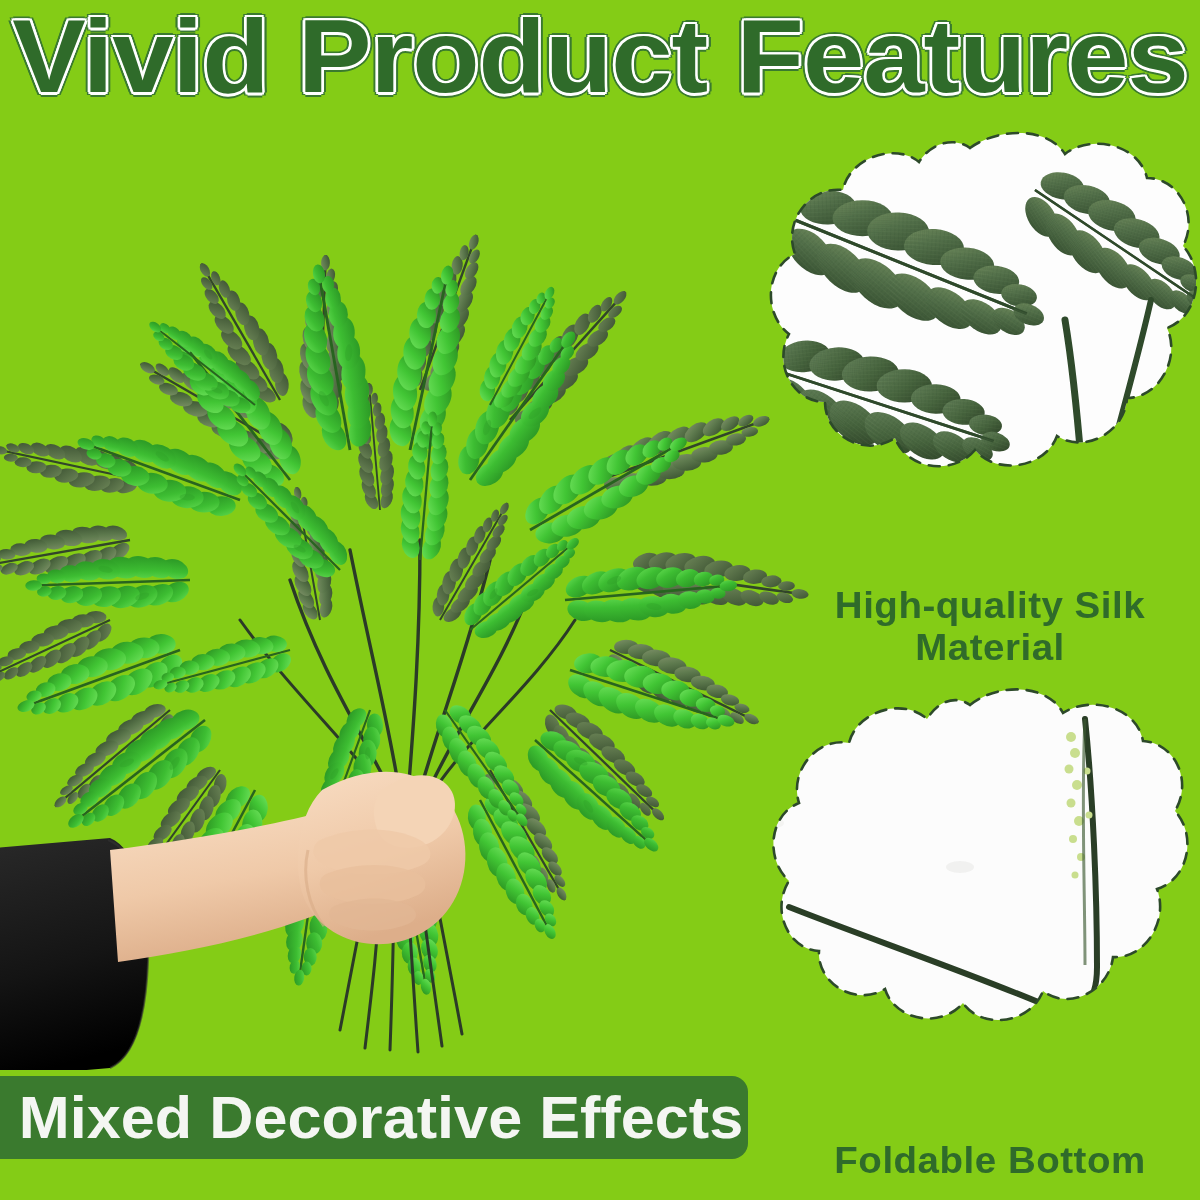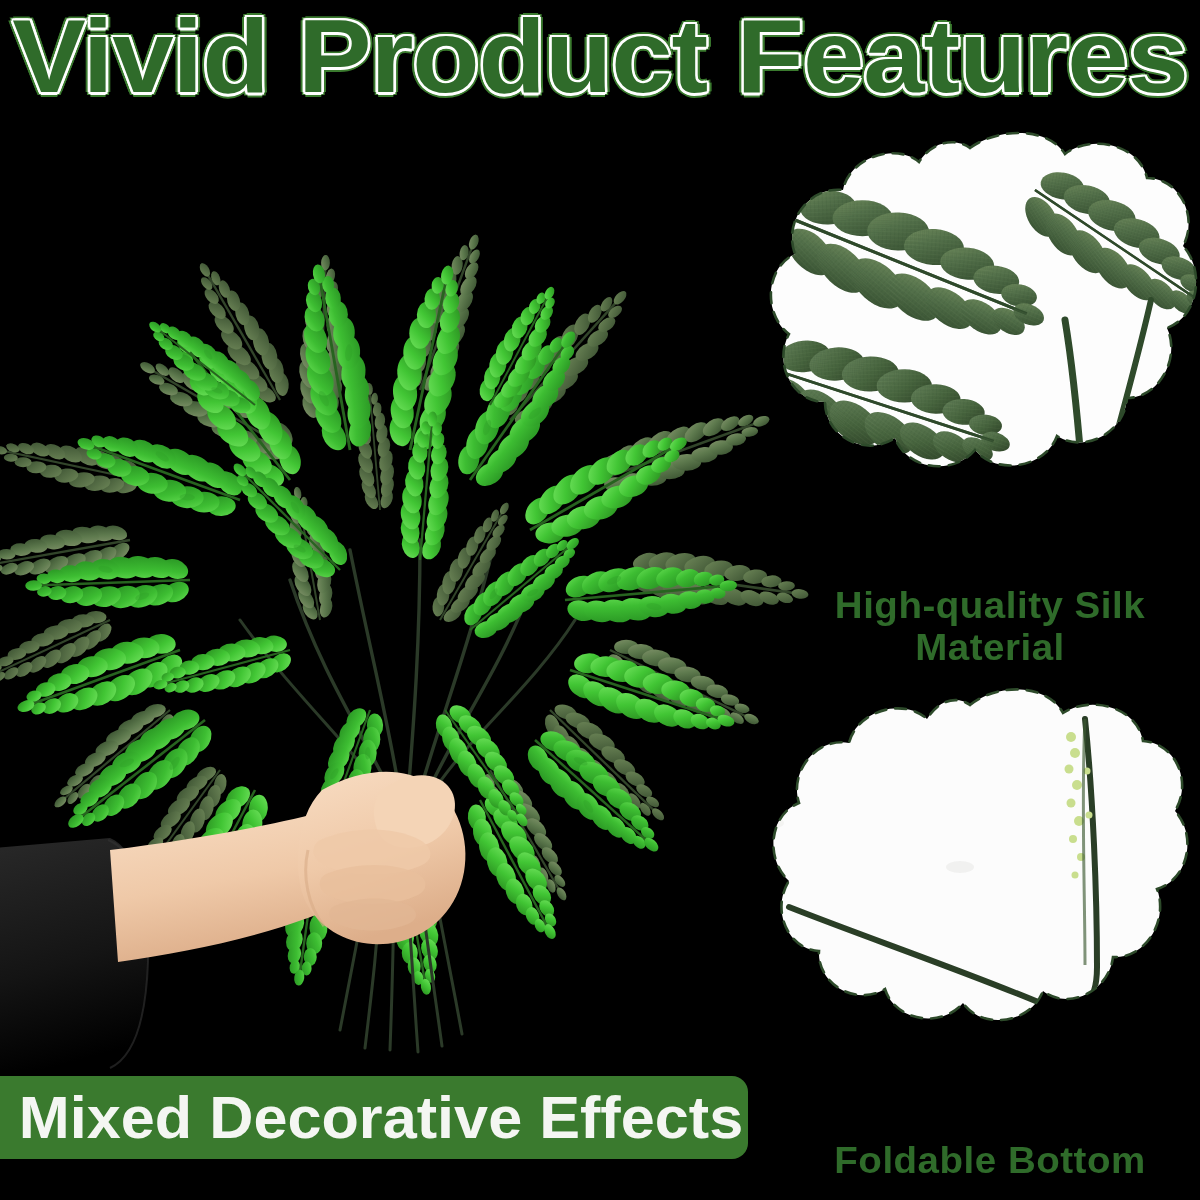--- a/index.html
+++ b/index.html
@@ -1,19 +1,19 @@
 <!DOCTYPE html>
 <html><head>
 <meta charset="utf-8">
 <style>
   html,body{margin:0;padding:0;background:#fff;}
   body{width:1200px;height:1200px;position:relative;overflow:hidden;
        font-family:"Liberation Sans",sans-serif;}
 
-  .stage{position:absolute;inset:0;background:#000000;padding-left:37px;}
+  .stage{position:absolute;inset:0;background:#84cc16;padding-left:37px;}
 
   
   .title{
     position:absolute; left:0; top:2px; width:1200px;
     text-align:center;
     font-family:"Liberation Sans Narrow","Liberation Sans",sans-serif;
     font-weight:bold;
     font-size:104px;
     line-height:108px;
     letter-spacing:-1px;

